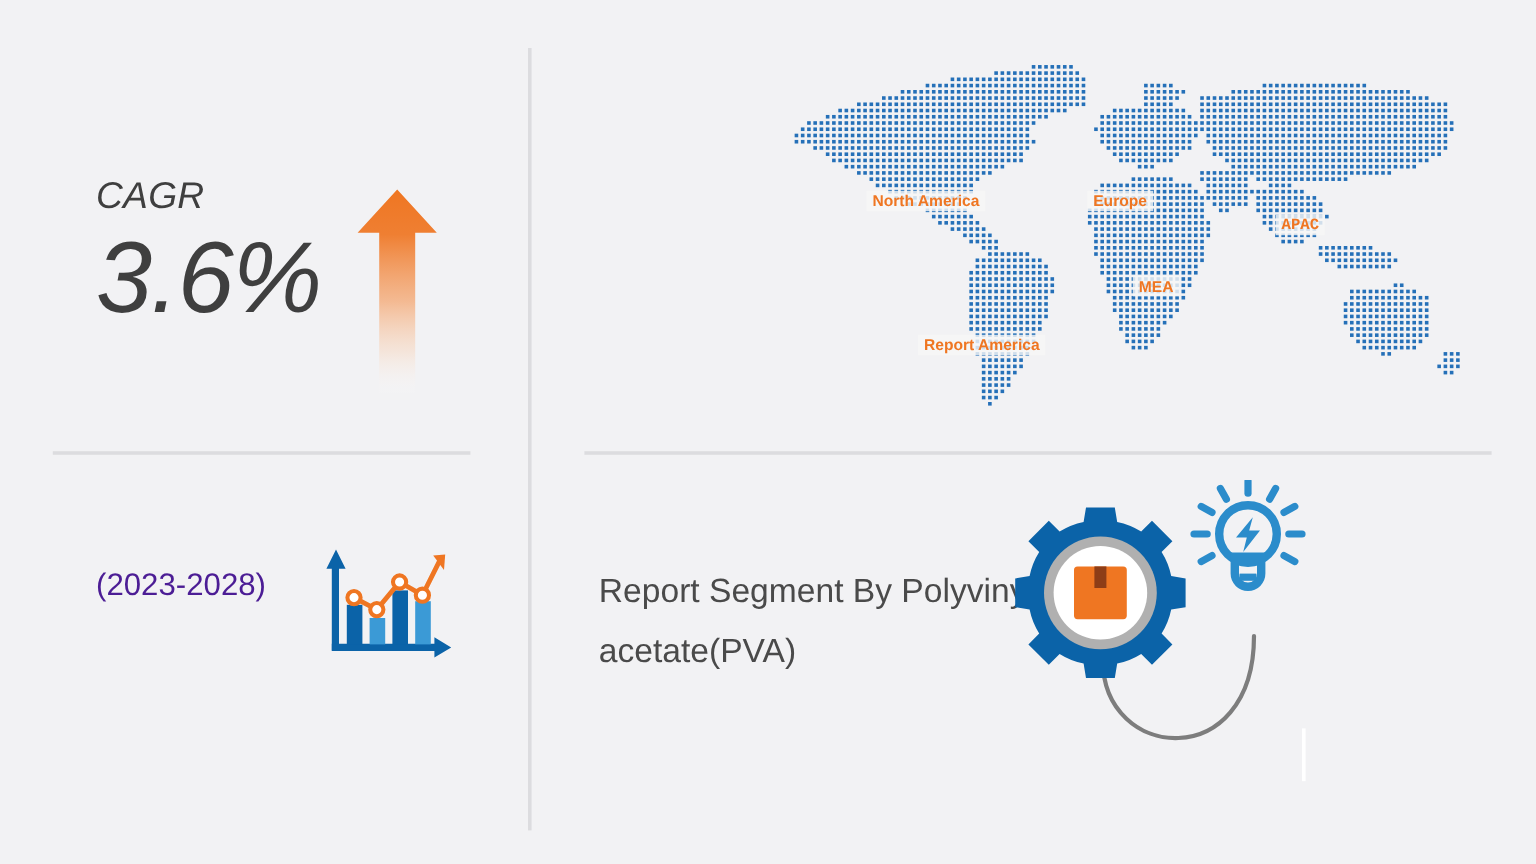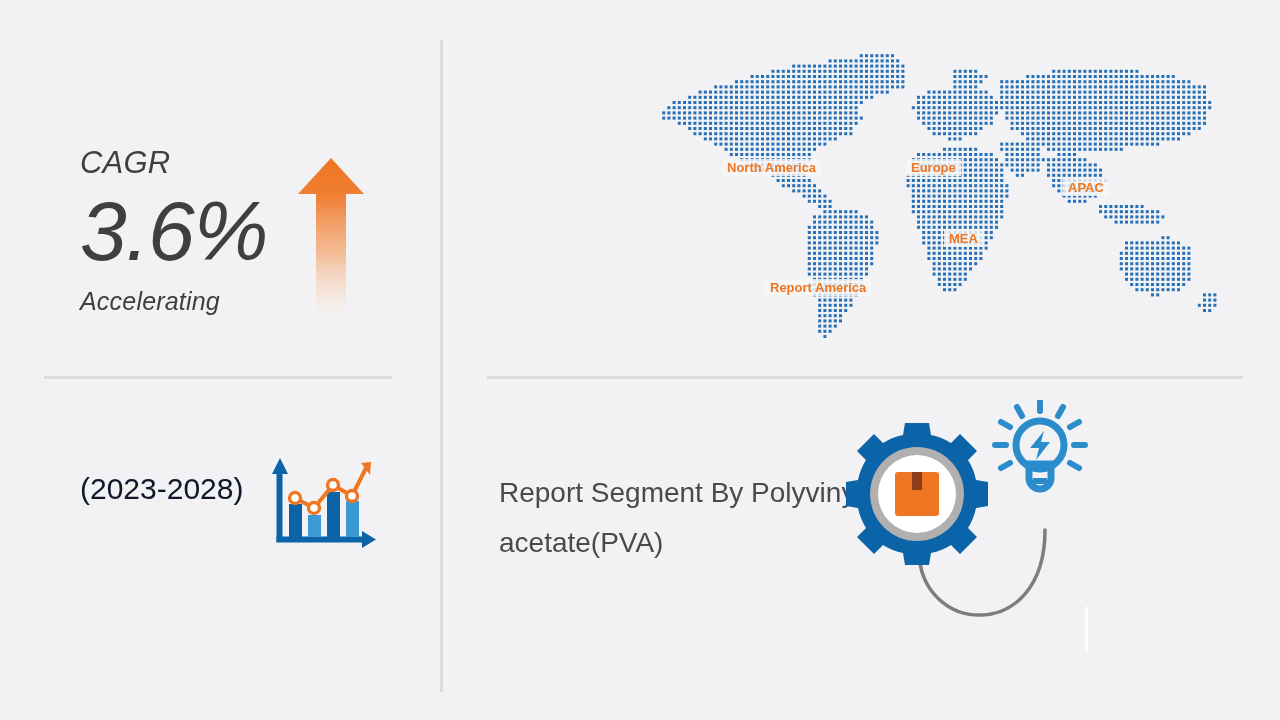--- a/index.html
+++ b/index.html
@@ -98,22 +98,22 @@
     top: 455px;
     width: 250px;
   }
   .growth-label {
     font-size: 22px;
     color: #3f3f3f;
     font-weight: 400;
     line-height: 1.38;
   }
   .growth-period {
-    font-size: 30px;
-    color: #0f172a;
+    font-size: 26px;
+    color: #4c1d95;
     font-weight: 400;
     margin-top: 17px;
   }
   .growth-value {
     font-size: 37px;
     color: #3f3f3f;
     font-weight: 300;
     margin-top: 18px;
     letter-spacing: 0.3px;
   }
@@ -177,21 +177,20 @@
 <div class="stage">
 
   <div class="v-divider"></div>
   <div class="h-divider-left"></div>
   <div class="h-divider-right"></div>
   <div class="white-tick"></div>
 
   <div class="cagr-block">
     <div class="cagr-label">CAGR</div>
     <div class="cagr-value">3.6%</div>
-    <div class="cagr-sub">Accelerating</div>
   </div>
 
   <div class="cagr-arrow">
     <svg width="70" height="175" viewBox="0 0 70 175">
       <defs>
         <linearGradient id="arrowGrad" x1="0" y1="0" x2="0" y2="1">
           <stop offset="0%" stop-color="#ef7622" stop-opacity="1"></stop>
           <stop offset="22%" stop-color="#ef7f32" stop-opacity="1"></stop>
           <stop offset="55%" stop-color="#f4a772" stop-opacity="0.75"></stop>
           <stop offset="80%" stop-color="#f8d2b6" stop-opacity="0.40"></stop>
@@ -2505,21 +2504,21 @@
         <rect x="178.8" y="279.6" width="3" height="3" fill="#2570b8"></rect>
         <rect x="163.2" y="284.8" width="3" height="3" fill="#2570b8"></rect>
         <rect x="168.4" y="284.8" width="3" height="3" fill="#2570b8"></rect>
         <rect x="173.6" y="284.8" width="3" height="3" fill="#2570b8"></rect>
         <rect x="168.4" y="290.0" width="3" height="3" fill="#2570b8"></rect>
       </svg>
   </div>
 
   <div class="map-label" style="left:722px; top:135px;">North America</div>
   <div class="map-label" style="left:906px; top:135px;">Europe</div>
-  <div class="map-label" style="left:1063px; top:155px;">APAC</div>
+  <div class="map-label" style="left:1063px; top:155px;font-family:Liberation Mono, monospace;">APAC</div>
   <div class="map-label" style="left:944px; top:206px;">MEA</div>
   <div class="map-label" style="left:765px; top:255px;">Report America</div>
 
   <div class="pva-title">Report Segment By Polyvinyl acetate(PVA)</div>
 
   <div class="pva-icon">
     <svg width="270" height="255" viewBox="0 0 270 255">
 
       <path d="M74 150 C 74 235, 200 245, 200 130" fill="none" stroke="#7d7d7d" stroke-width="3.5" stroke-linecap="round"></path>
 

